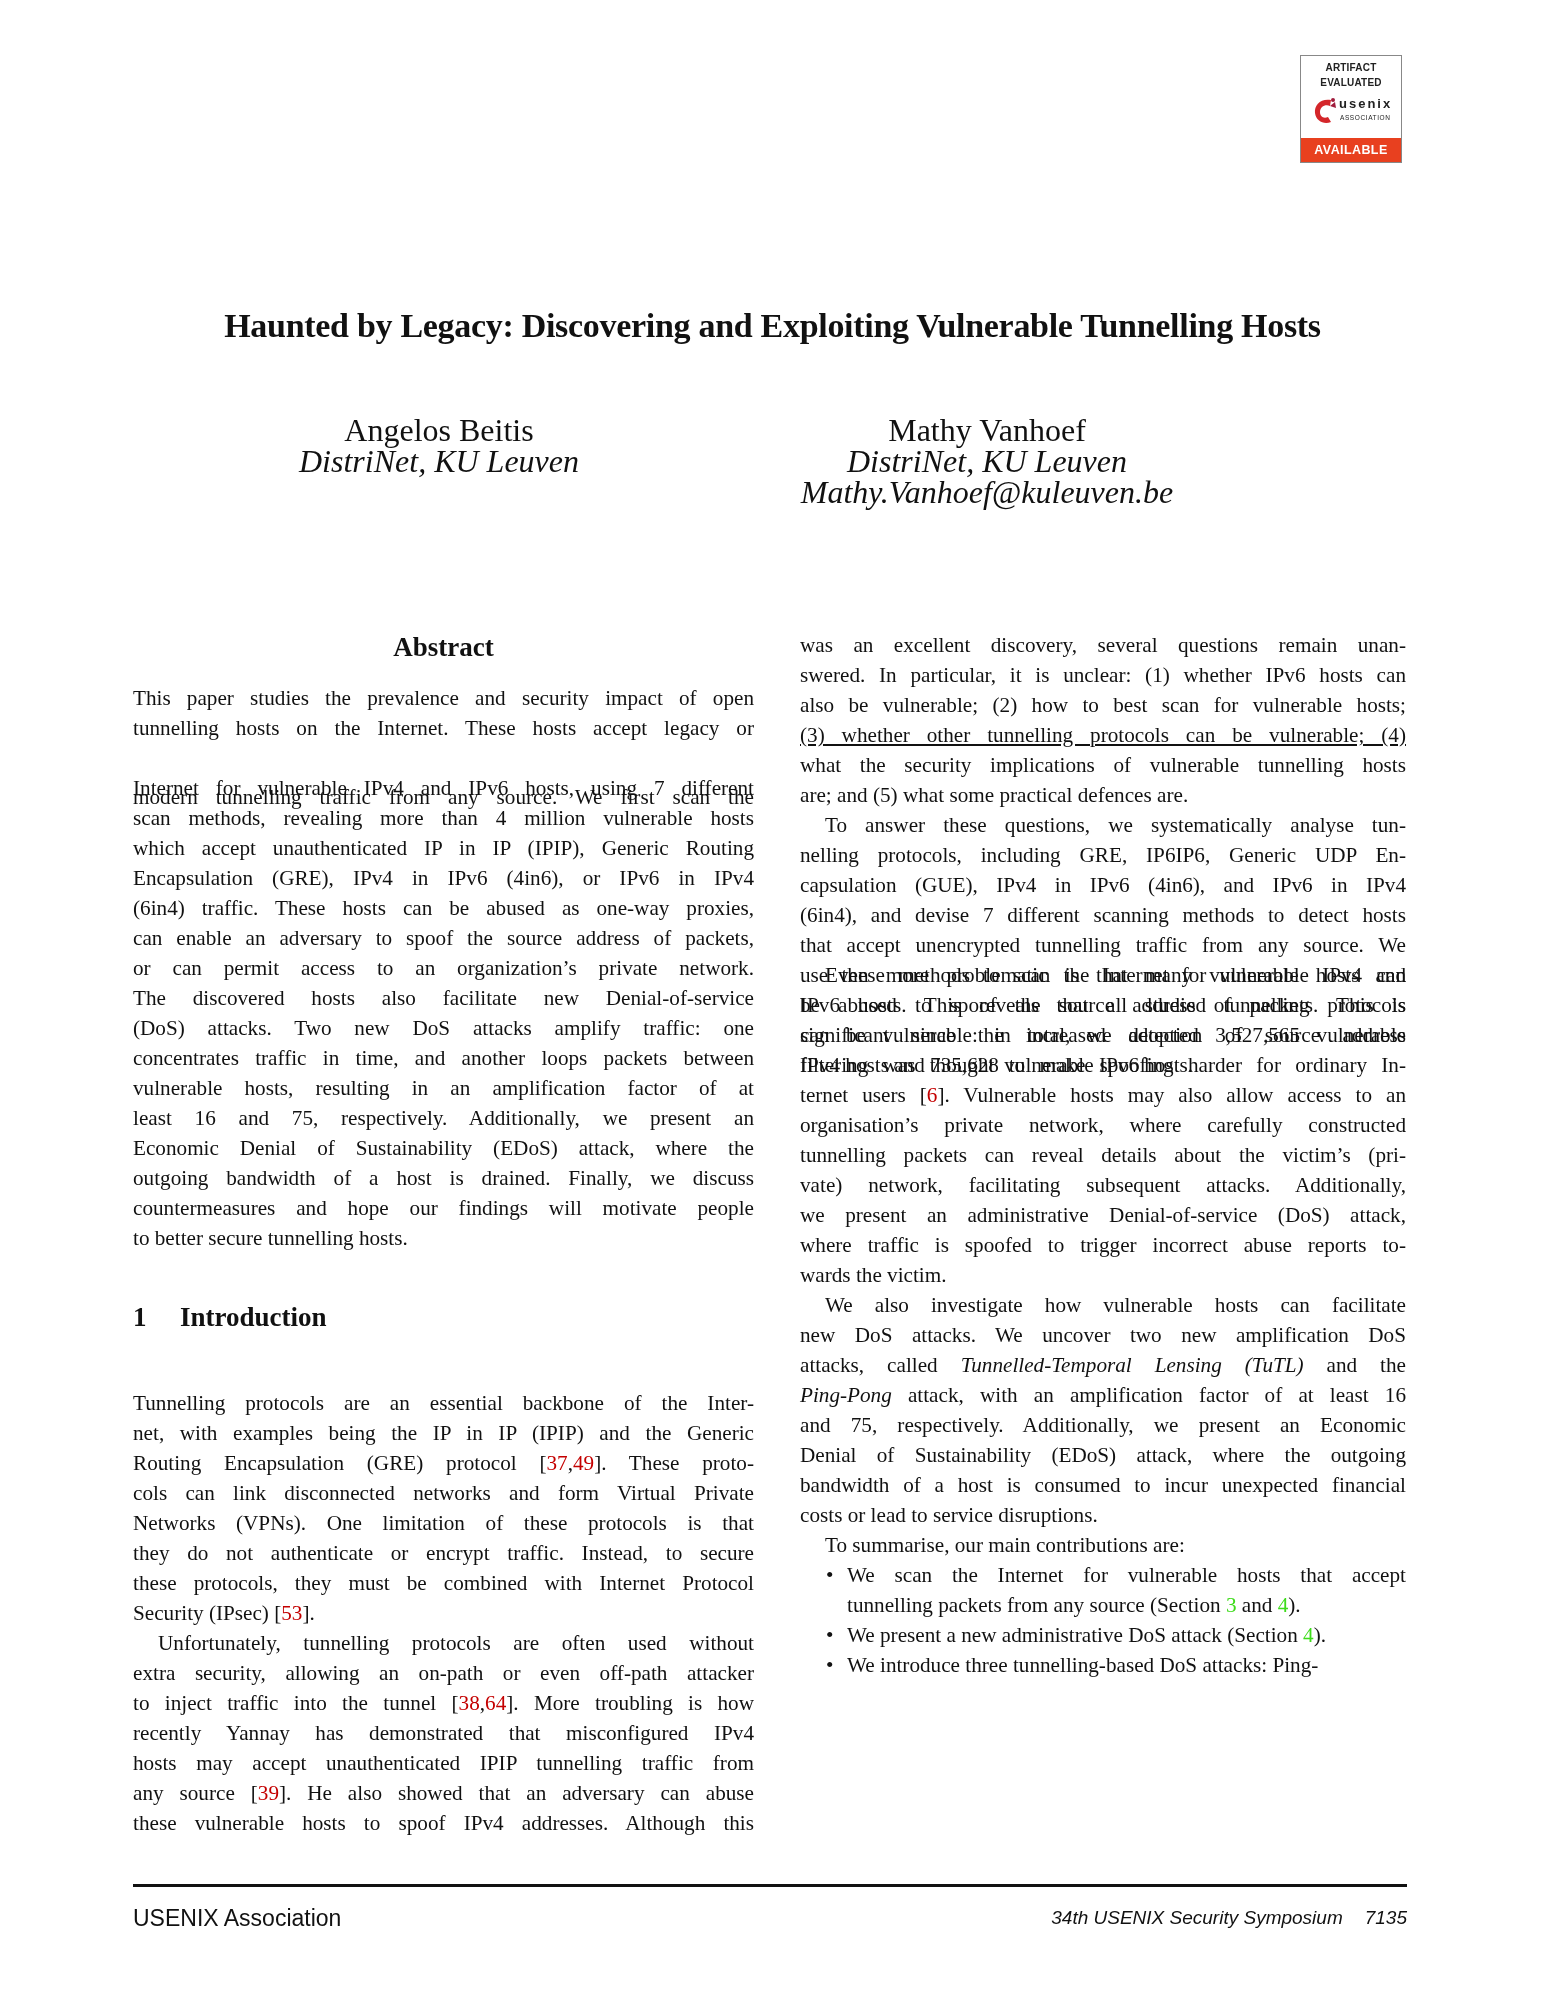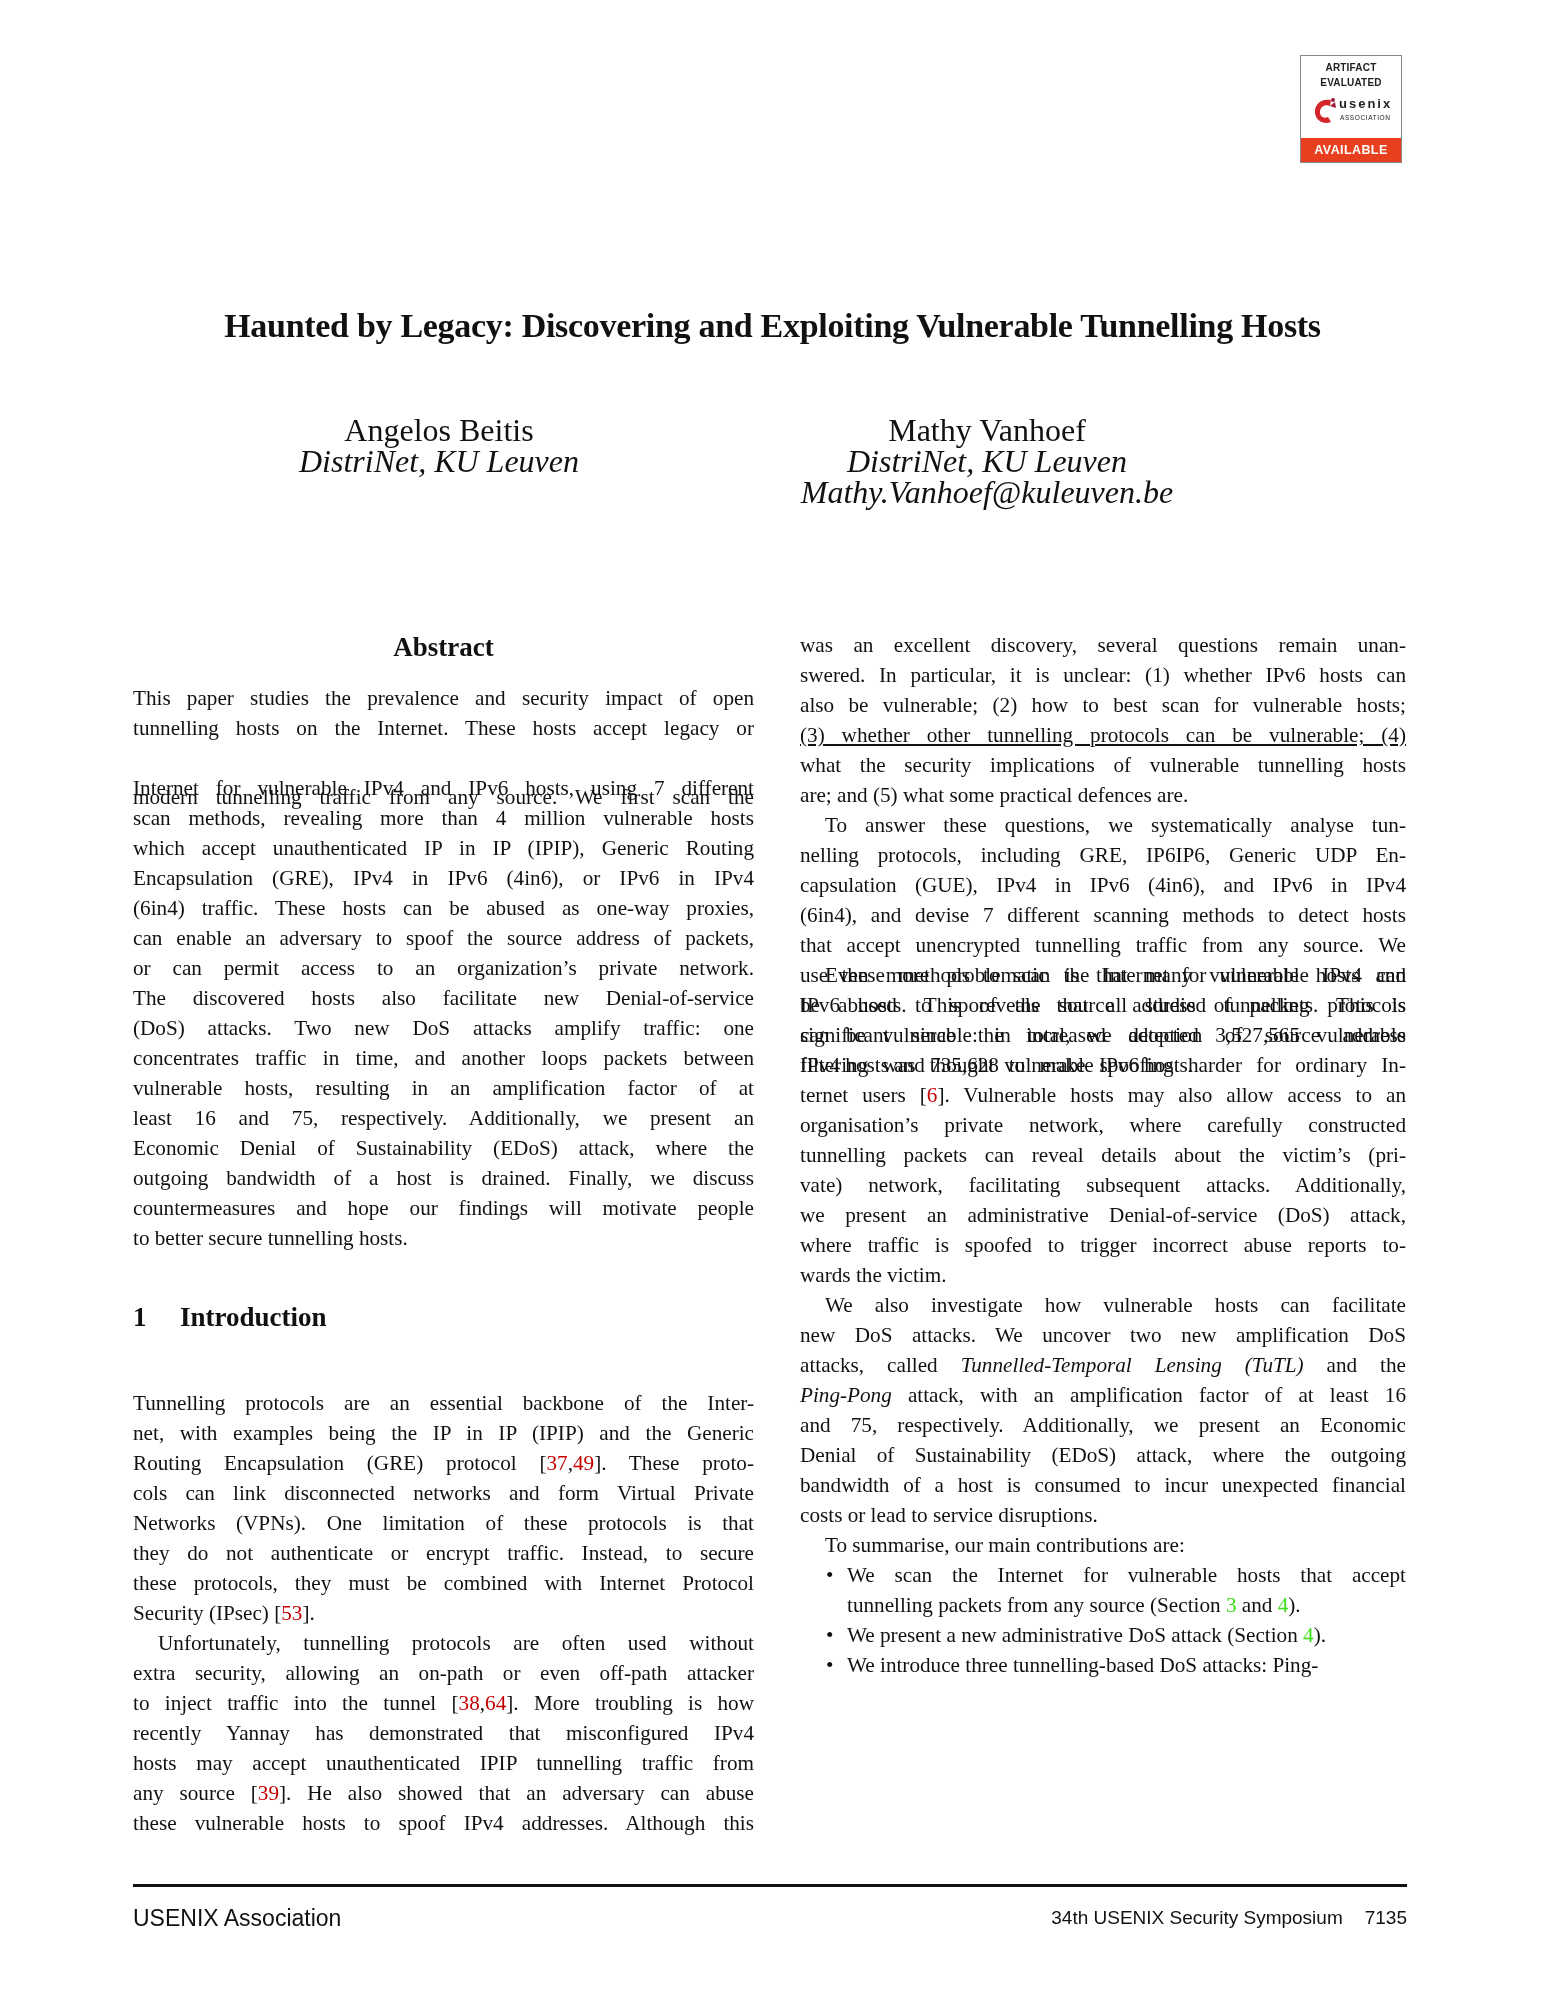--- a/index.html
+++ b/index.html
@@ -38,21 +38,21 @@
   .sref { color: #3ddc1a; }
   .it { font-style: italic; }
 
   .abstract-h { position: absolute; top: 630px; left: 133px; width: 621px; text-align: center; font-weight: bold; font-size: 27px; line-height: 34px; }
   .sec-h { position: absolute; top: 1300px; left: 133px; font-weight: bold; font-size: 27px; line-height: 34px; }
   .sec-h .num { display: inline-block; width: 47px; }
 
   
   .footer-rule { position: absolute; left: 133px; top: 1884px; width: 1274px; height: 3px; background: #111; }
   .footer-l { position: absolute; left: 133px; top: 1906px; font-family: "Liberation Sans", sans-serif; font-size: 23px; line-height: 24px; }
-  .footer-r { position: absolute; right: 138px; top: 1906px; font-family: "Liberation Sans", sans-serif; font-size: 19px; line-height: 24px; }
+  .footer-r { position: absolute; right: 138px; top: 1906px; font-family: "Liberation Sans", sans-serif; font-size: 19px; line-height: 24px; font-style: italic; }
   .footer-r .pg { margin-left: 22px; }
 </style>
 </head>
 <body>
 
 <div class="badge">
   <div class="b-line b1">ARTIFACT</div>
   <div class="b-line b2">EVALUATED</div>
   <svg class="logo" viewBox="0 0 28 30">
     <path d="M20 4 C10 2 3 9 4 17 C5 25 13 29 20 26 L17 21 C12 23 9 20 9 16 C9 11 14 8 19 10 Z" fill="#d4262a"></path>

